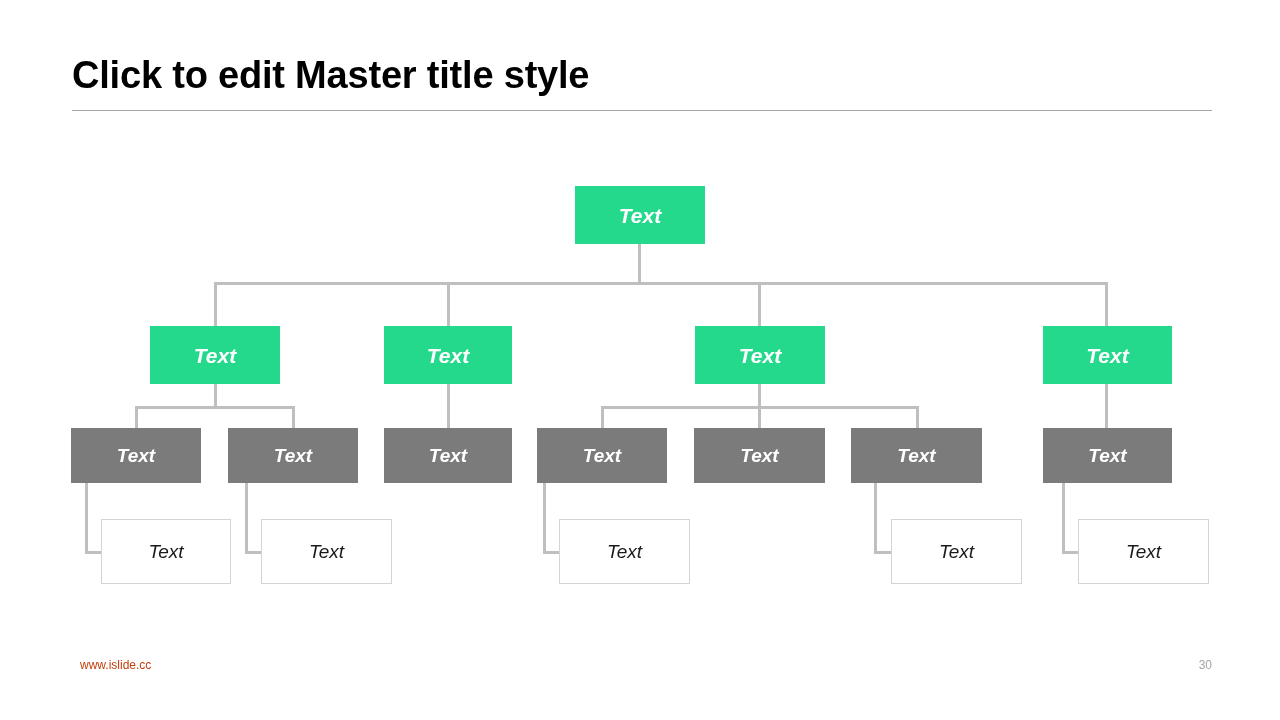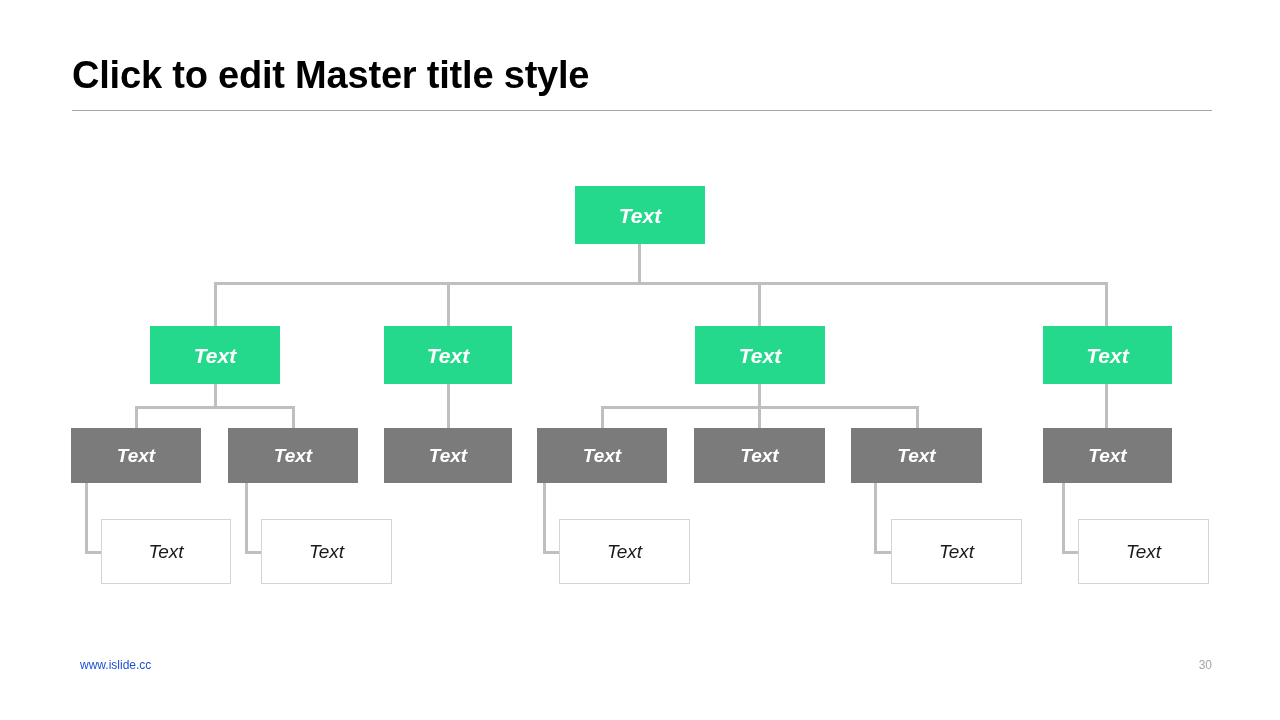--- a/index.html
+++ b/index.html
@@ -102,21 +102,21 @@
     font-weight: normal;
     font-size: 19px;
   }
 
   
   .footer-left {
     position: absolute;
     left: 80px;
     top: 658px;
     font-size: 12px;
-    color: #1d4ed8;
+    color: #c2410c;
   }
   .footer-right {
     position: absolute;
     left: 1160px;
     top: 658px;
     width: 52px;
     text-align: right;
     font-size: 12px;
     color: #a6a6a6;
   }

